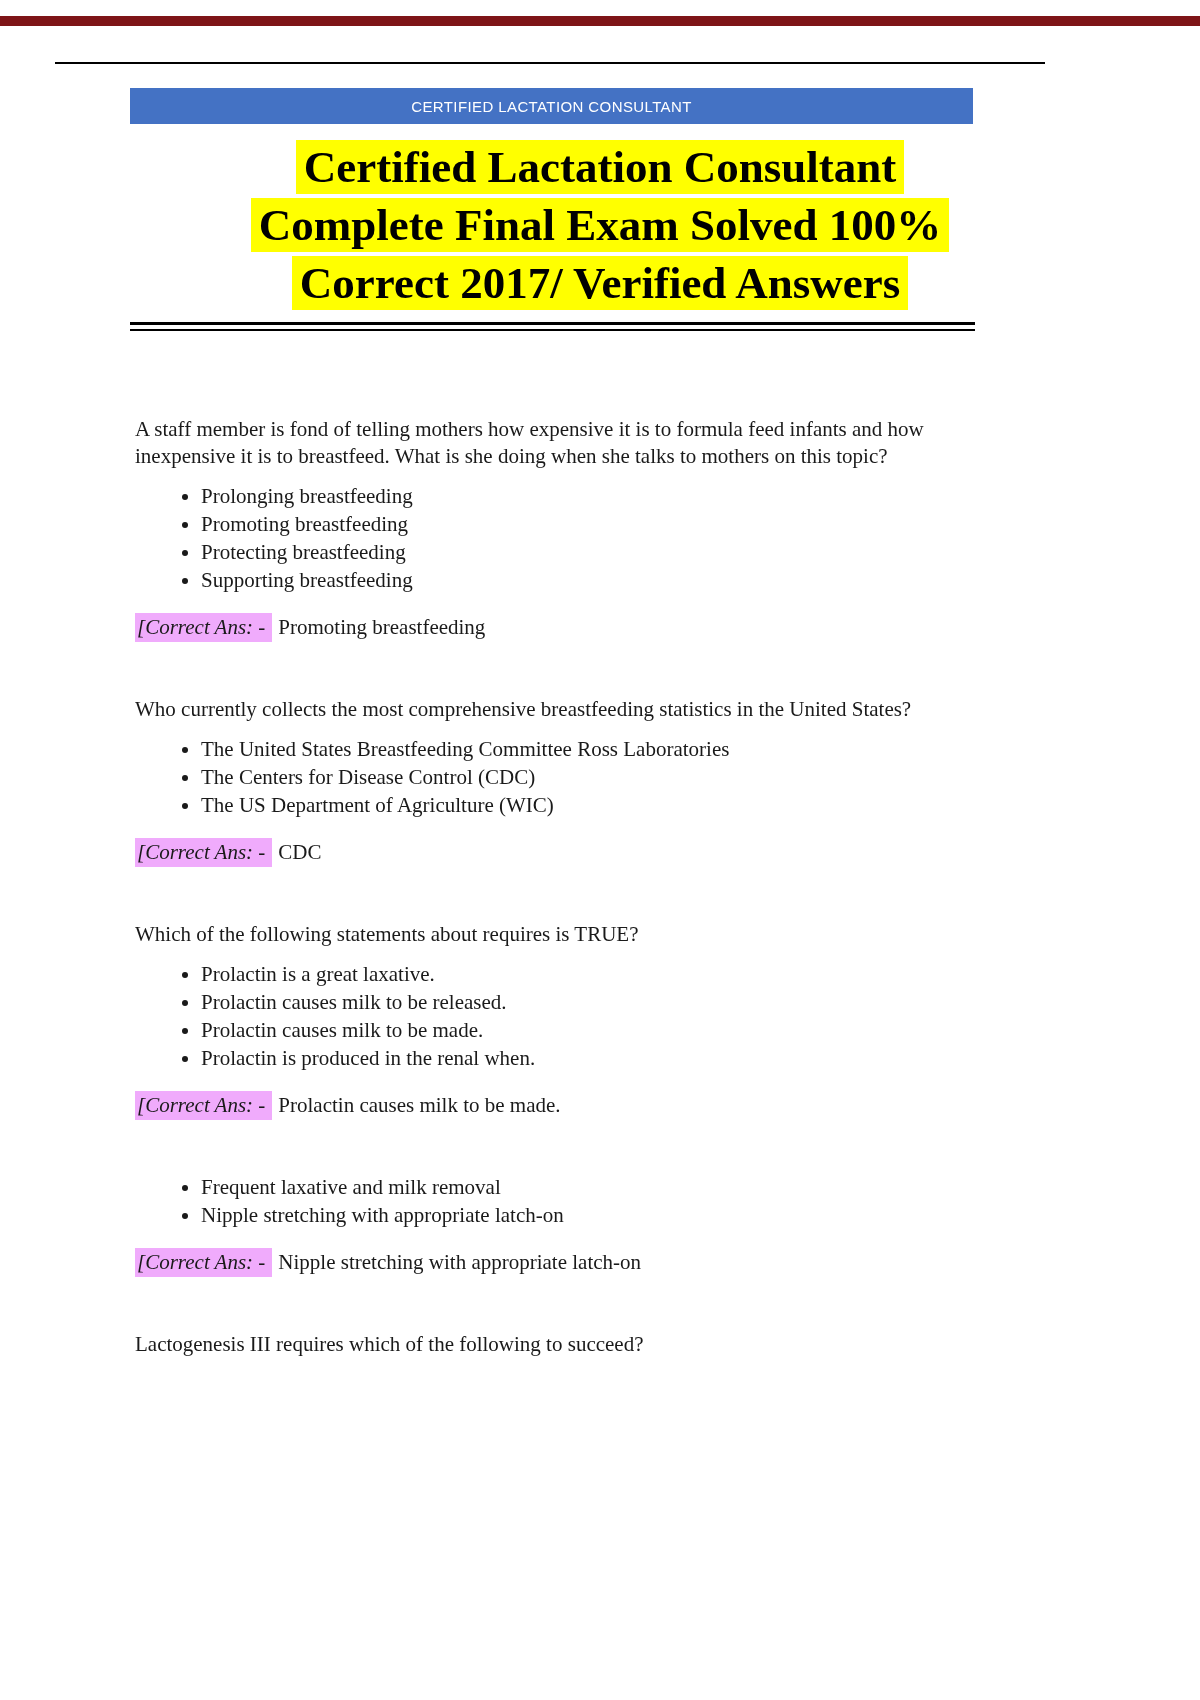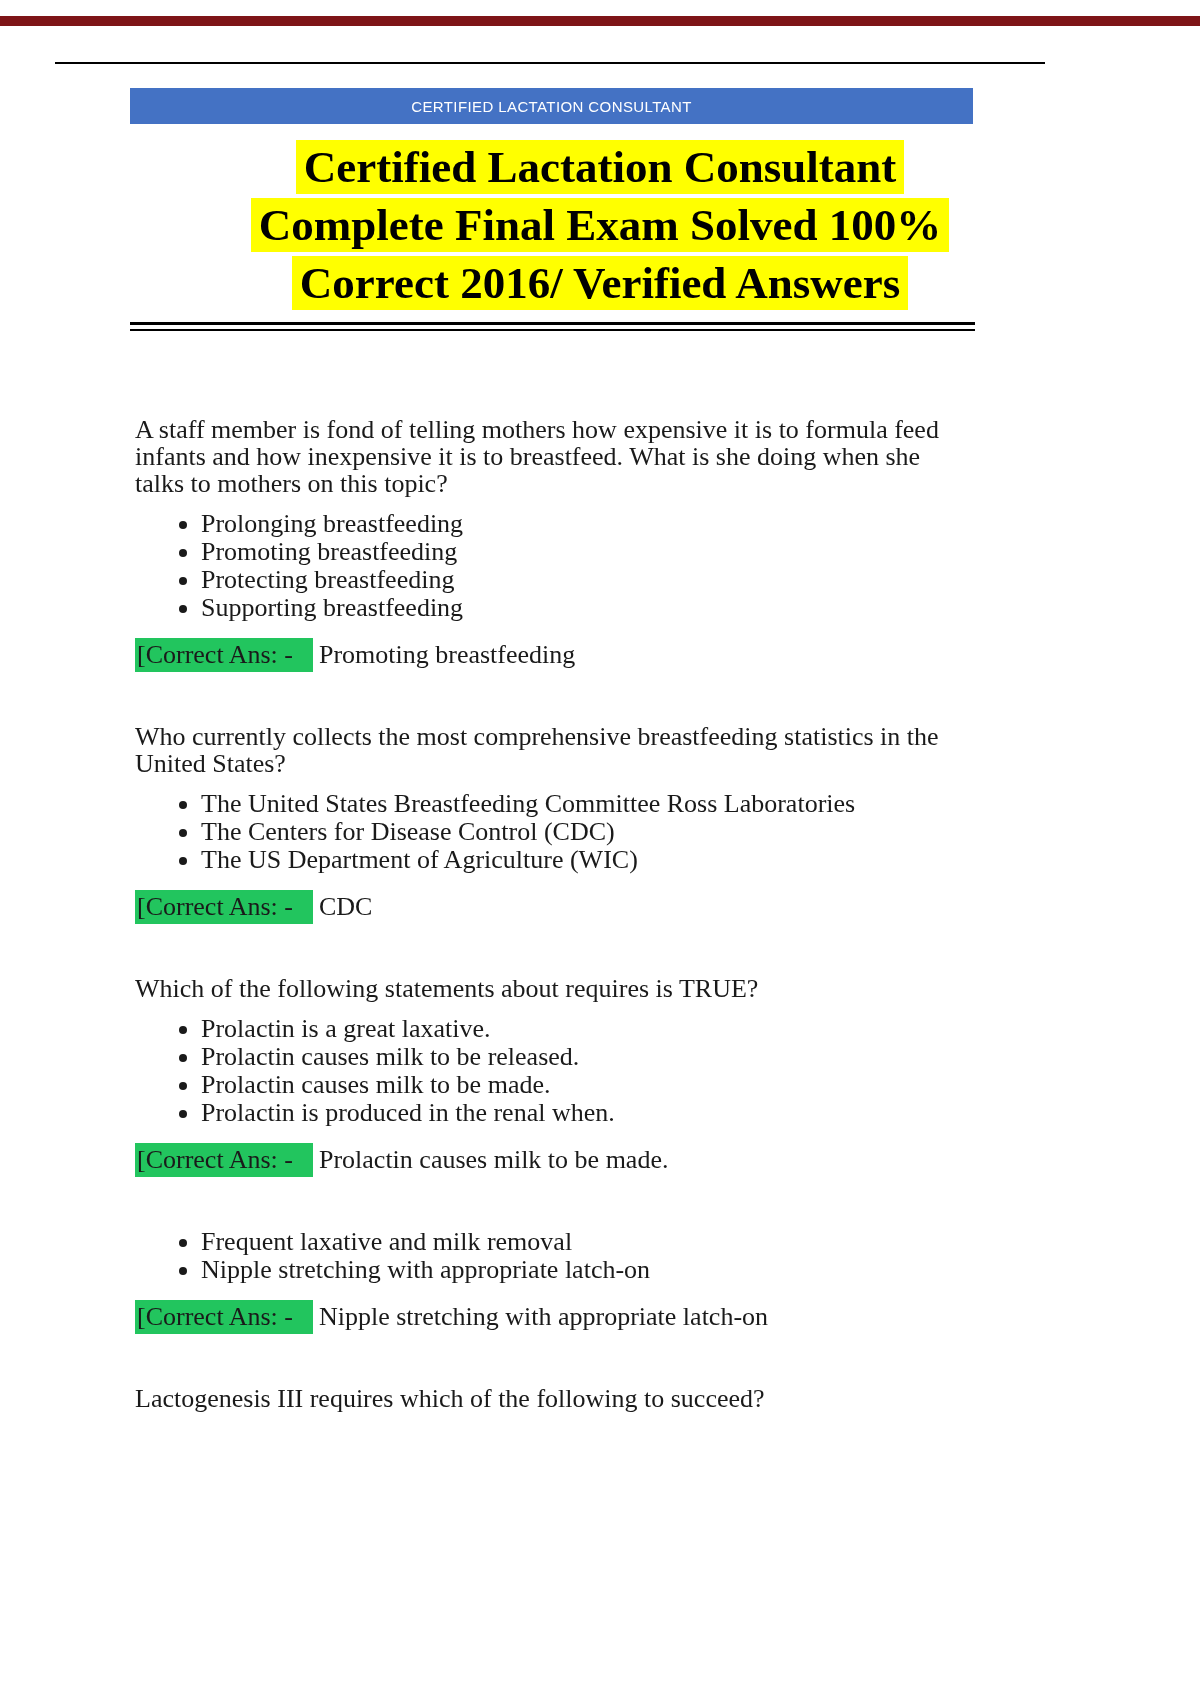--- a/index.html
+++ b/index.html
@@ -57,35 +57,36 @@
     position: absolute;
     top: 306px; left: 130px;
     width: 845px; height: 4px;
     border-top: 3px solid #000;
     border-bottom: 2px solid #000;
   }
   .content {
     position: absolute;
     top: 400px; left: 135px;
     width: 832px;
-    font-size: 26px;
+    font-size: 21px;
     line-height: 27px;
   }
   .question { margin: 0 0 55px 0; }
   .q-text { margin: 0; }
   ul.options {
     margin: 13px 0 0 0;
     padding: 0 0 0 66px;
     list-style: disc;
   }
   ul.options li { margin: 0 0 1px 0; }
   .answer { margin: 20px 0 0 0; }
   .ans-label {
-    background: #22c55e;
-    padding: 2px 20px 3px 2px;
+    background: #f0abfc;
+    padding: 2px 7px 3px 2px;
+    font-style: italic;
   }
   .ans-text { margin-left: 6px; }
   .bottom-bar {
     position: absolute;
     bottom: 0; left: 0;
     width: 100%; height: 12px;
     background: #1B2A4A;
   }
 </style>
 </head>
@@ -96,21 +97,21 @@
   <div class="top-accent"></div>
   <div class="top-rule"></div>
 
   <div class="header-band">
     <span>CERTIFIED LACTATION CONSULTANT</span>
   </div>
 
   <div class="title-wrap">
     <div class="title-line"><span class="hl">Certified Lactation Consultant</span></div>
     <div class="title-line"><span class="hl">Complete Final Exam Solved 100%</span></div>
-    <div class="title-line"><span class="hl">Correct 2016/ Verified Answers</span></div>
+    <div class="title-line"><span class="hl">Correct 2017/ Verified Answers</span></div>
   </div>
 
   <div class="title-rule"></div>
 
   <div class="content">
 
     <section class="question">
       <p class="q-text">A staff member is fond of telling mothers how expensive it is to formula feed infants and how inexpensive it is to breastfeed. What is she doing when she talks to mothers on this topic?</p>
       <ul class="options">
         <li>Prolonging breastfeeding</li>

